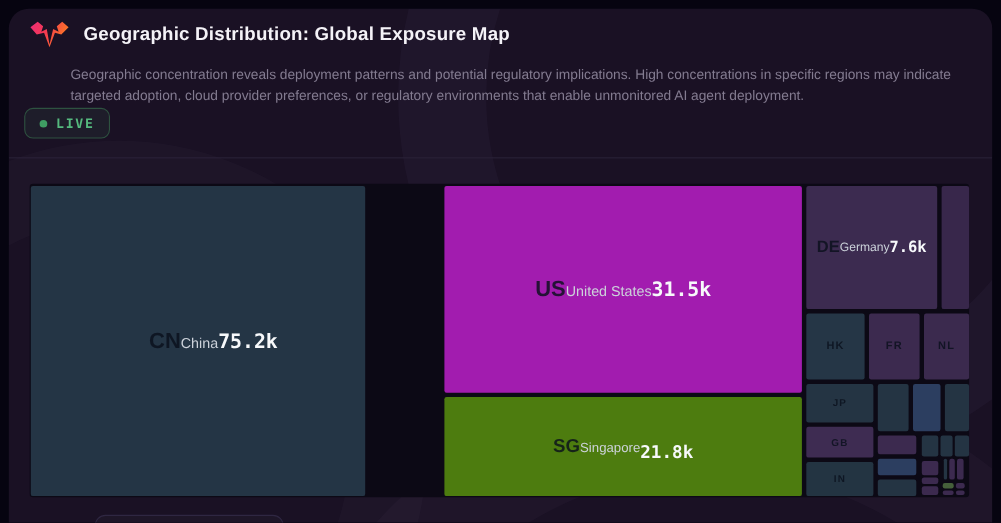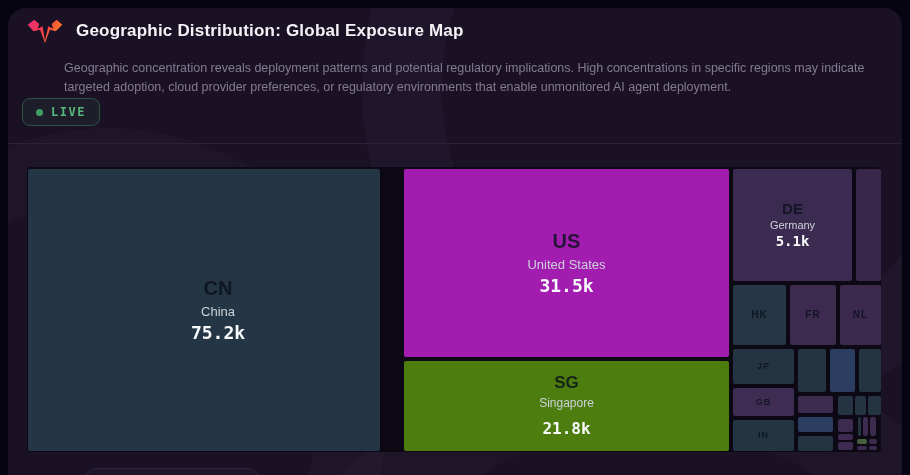--- a/index.html
+++ b/index.html
@@ -38,21 +38,21 @@
     font-family:"DejaVu Sans Mono", monospace;
   }
   .divider{position:absolute;left:0;top:135px;width:100%;height:1px;background:#2a2238;}
 
   .treemap{
     position:absolute;left:19px;top:159px;width:854px;height:285px;
     background:#0c0915;border-radius:3px;
   }
   .cell{
     position:absolute;border-radius:2px;overflow:hidden;
-    display:flex;flex-direction:column;align-items:center;justify-content:center;
+    display:flex;align-items:center;justify-content:center;
     box-sizing:border-box;
   }
   .cell .code{color:rgba(10,16,28,0.82);font-weight:700;line-height:1.15;}
   .cell .cname{color:#ccd2da;line-height:1.2;}
   .cell .cvalue{
     color:#f7f9fb;font-weight:700;line-height:1.2;
     font-family:"DejaVu Sans Mono", monospace;
   }
   .size-xl .code{font-size:20px;font-weight:600;}
   .size-xl .cname{font-size:13px;margin-top:4px;}
@@ -96,39 +96,39 @@
   <div class="description">Geographic concentration reveals deployment patterns and potential regulatory implications. High concentrations in specific regions may indicate targeted adoption, cloud provider preferences, or regulatory environments that enable unmonitored AI agent deployment.</div>
 
   <div class="live-badge">
     <span class="live-dot"></span>
     <span class="live-text">LIVE</span>
   </div>
 
   <div class="divider"></div>
 
   <div class="treemap">
-      <div class="cell size-xl" style="left: 1px; top: 2px; width: 352px; height: 282px; background: rgb(36, 53, 69); padding-left: 28px;">
+      <div class="cell size-xl" style="left: 1px; top: 2px; width: 304px; height: 282px; background: rgb(36, 53, 69); padding-left: 28px;">
         <div class="code">CN</div>
         <div class="cname">China</div>
         <div class="cvalue">75.2k</div>
       </div>
       <div class="cell size-xl" style="left: 377px; top: 2px; width: 325px; height: 188px; background: #a21caf;">
         <div class="code">US</div>
         <div class="cname">United States</div>
         <div class="cvalue">31.5k</div>
       </div>
       <div class="cell size-lg" style="left: 377px; top: 194px; width: 325px; height: 90px; background: #4d7c0f;">
         <div class="code">SG</div>
         <div class="cname">Singapore</div>
         <div class="cvalue">21.8k</div>
       </div>
       <div class="cell size-md" style="left: 706px; top: 2px; width: 119px; height: 112px; background: rgb(60, 43, 80);">
         <div class="code">DE</div>
         <div class="cname">Germany</div>
-        <div class="cvalue">5.1k</div>
+        <div class="cvalue">7.6k</div>
       </div>
       <div class="cell size-sm" style="left: 706px; top: 118px; width: 53px; height: 60px; background: rgb(37, 54, 70);">
         <div class="code">HK</div>
       </div>
       <div class="cell size-sm" style="left: 763px; top: 118px; width: 46px; height: 60px; background: rgb(60, 42, 79);">
         <div class="code">FR</div>
       </div>
       <div class="cell size-xs" style="left: 706px; top: 182px; width: 61px; height: 35px; background: rgb(36, 52, 67);">
         <div class="code">JP</div>
       </div>

